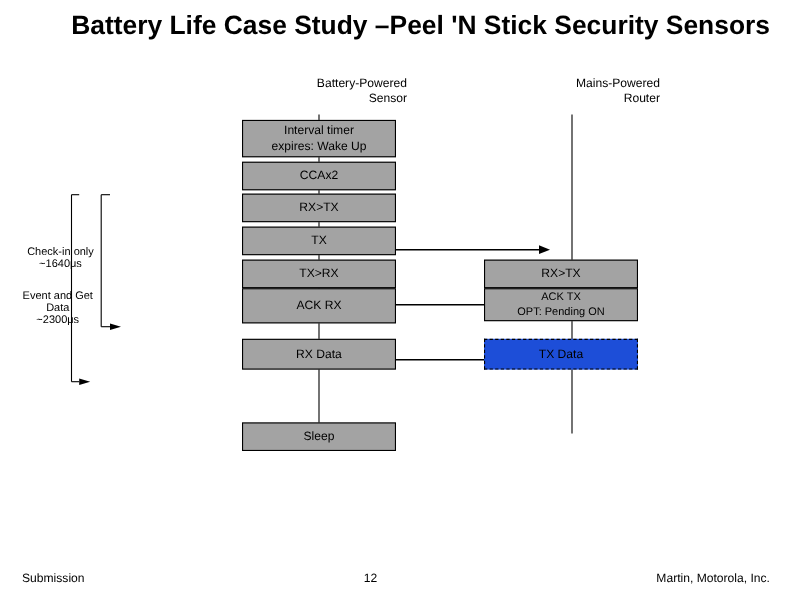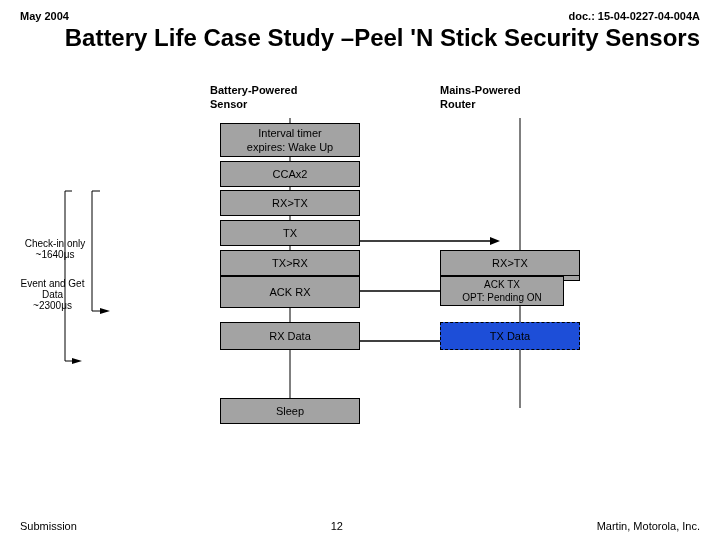--- a/index.html
+++ b/index.html
@@ -47,23 +47,23 @@
     .diagram-area {
       position: relative;
       width: 680px;
       margin: 0 auto;
       height: 400px;
     }
 
     
     .col-header {
       position: absolute;
-      text-align: left;
-      font-size: 11px;
-      font-weight: bold;
+      text-align: right;
+      font-size: 11px;
+      font-weight: normal;
       line-height: 1.3;
     }
 
     .time-label {
       position: absolute;
       text-align: right;
       font-size: 11px;
     }
 
     .box {
@@ -107,24 +107,20 @@
       position: absolute;
       font-size: 10px;
       text-align: center;
     }
   </style>
 </head>
 <body>
 
 <div class="page">
 
-  <div class="header-row">
-    <span class="header-left">May 2004</span>
-    <span class="header-right">doc.: 15-04-0227-04-004A</span>
-  </div>
 
   <div class="main-title">Battery Life Case Study –Peel 'N Stick Security Sensors</div>
 
   <div class="diagram-area">
 
     <svg class="svg-overlay" viewBox="0 0 680 400">
 
       <line x1="270" y1="55" x2="270" y2="345" stroke="#000" stroke-width="1"></line>
 
       <line x1="500" y1="55" x2="500" y2="345" stroke="#000" stroke-width="1"></line>
@@ -172,21 +168,21 @@
     <div class="time-label" style="right: 355px; top: 160px; width: 60px;">~650μs</div>
     <div class="box" style="left: 200px; top: 157px; width: 140px; height: 26px;">TX</div>
     <div class="box" style="left: 420px; top: 157px; width: 140px; height: 26px; margin-top: 35px;">RX</div>
 
     <div class="time-label" style="right: 355px; top: 190px; width: 60px;">192μs</div>
     <div class="box" style="left: 200px; top: 187px; width: 140px; height: 26px;">TX&gt;RX</div>
     <div class="box" style="left: 420px; top: 187px; width: 140px; height: 26px;">RX&gt;TX</div>
 
     <div class="time-label" style="right: 355px; top: 216px; width: 60px;">~350μs</div>
     <div class="box" style="left: 200px; top: 213px; width: 140px; height: 32px;">ACK RX</div>
-    <div class="box" style="left: 420px; top: 213px; width: 124px; height: 30px; font-size:10px; line-height:1.3;">
+    <div class="box" style="left: 420px; top: 213px; width: 140px; height: 30px; font-size:10px; line-height:1.3;">
       ACK TX<br>OPT: Pending ON
     </div>
 
     <div class="time-label" style="right: 355px; top: 262px; width: 60px;">~650μs</div>
     <div class="box" style="left: 200px; top: 259px; width: 140px; height: 28px;">RX Data</div>
     <div class="box box-dashed" style="left: 420px; top: 259px; width: 140px; height: 28px;">TX Data</div>
 
 
     <div class="box" style="left: 200px; top: 335px; width: 140px; height: 26px;">Sleep</div>
 

